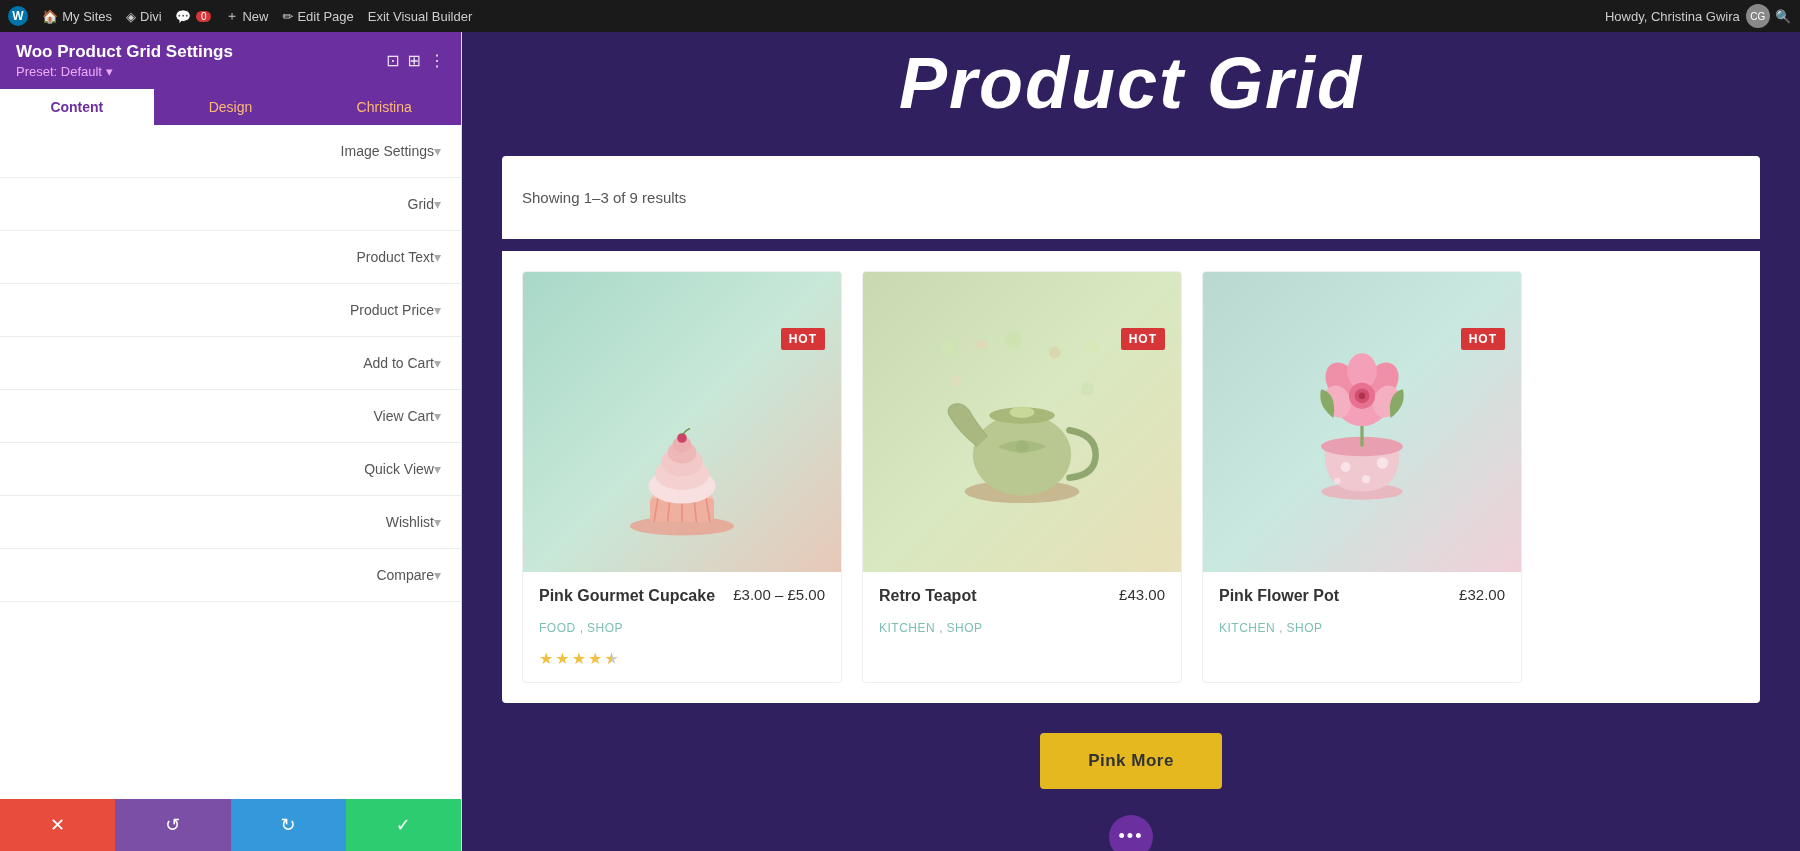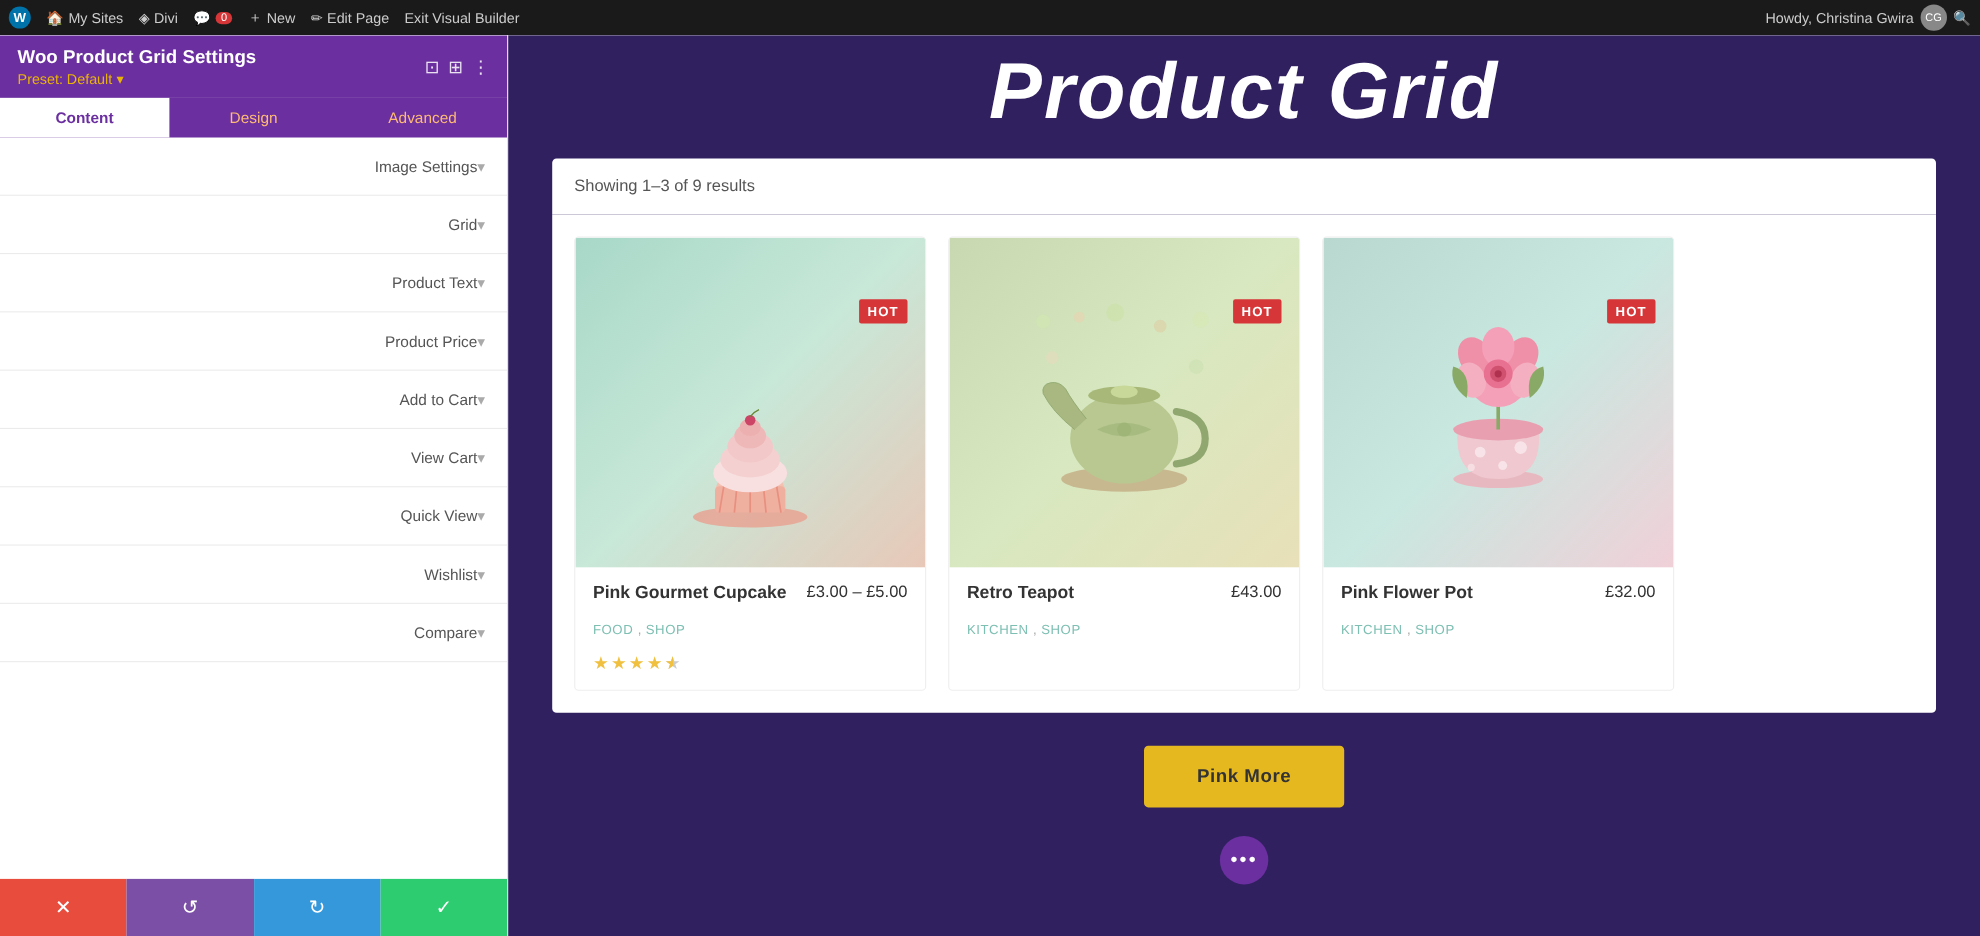--- a/index.html
+++ b/index.html
@@ -46,21 +46,21 @@
 
     #sidebar-header {
       background: #6b2fa0;
       color: #fff;
       padding: 10px 16px;
       display: flex;
       align-items: center;
       justify-content: space-between;
     }
     #sidebar-header .title { font-size: 17px; font-weight: 600; }
-    #sidebar-header .subtitle { font-size: 13px; color: #eab308; margin-top: 2px; display: flex; align-items: center; gap: 4px; cursor: pointer; }
+    #sidebar-header .subtitle { font-size: 13px; color: #f0abfc; margin-top: 2px; display: flex; align-items: center; gap: 4px; cursor: pointer; }
     #sidebar-header .header-icons { display: flex; gap: 8px; }
     #sidebar-header .header-icon { color: #fff; cursor: pointer; font-size: 16px; opacity: 0.85; }
 
     #sidebar-tabs {
       display: flex;
       background: #6b2fa0;
     }
     .sidebar-tab {
       flex: 1;
       text-align: center;
@@ -130,22 +130,22 @@
       font-weight: 900;
       color: #fff;
       padding: 10px 0 20px 0;
       letter-spacing: 2px;
       font-style: italic;
     }
 
     
     #results-bar {
       background: #fff;
-      margin: 0 40px;
-      padding: 17px 20px;
+      margin: 12px 40px;
+      padding: 33px 20px;
       font-size: 15px;
       color: #555;
       border-radius: 4px 4px 0 0;
     }
 
     
     #product-grid {
       display: flex;
       gap: 20px;
       margin: 0 40px;
@@ -359,21 +359,21 @@
       <div class="header-icons">
         <span class="header-icon">⊡</span>
         <span class="header-icon">⊞</span>
         <span class="header-icon">⋮</span>
       </div>
     </div>
 
     <div id="sidebar-tabs">
       <div class="sidebar-tab active">Content</div>
       <div class="sidebar-tab">Design</div>
-      <div class="sidebar-tab">Advanced</div>
+      <div class="sidebar-tab">Christina</div>
     </div>
 
     <div id="sidebar-content">
       <div class="sidebar-section">
         <span class="sidebar-section-label">Image Settings</span>
         <span class="chevron-icon">▾</span>
       </div>
       <div class="sidebar-section">
         <span class="sidebar-section-label">Grid</span>
         <span class="chevron-icon">▾</span>

